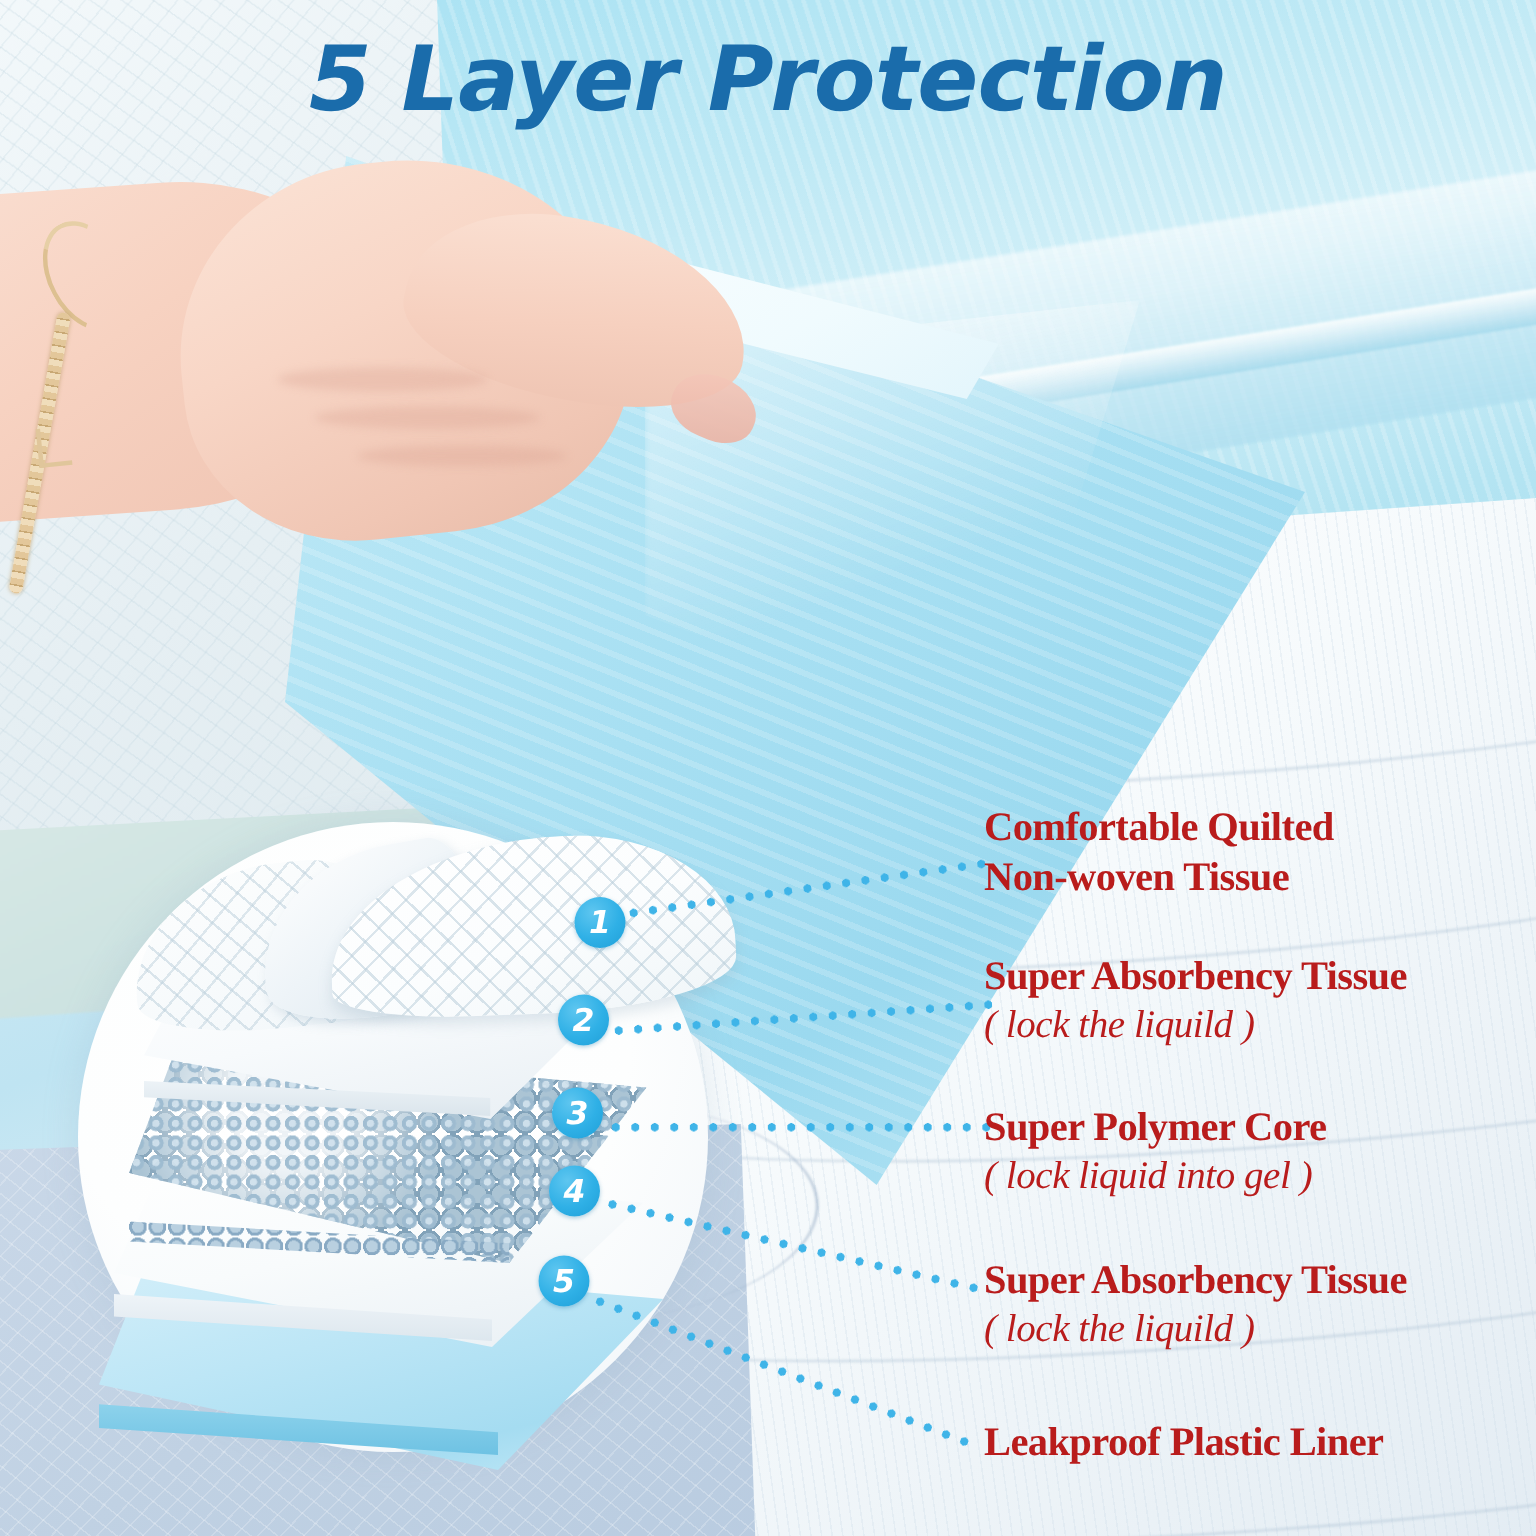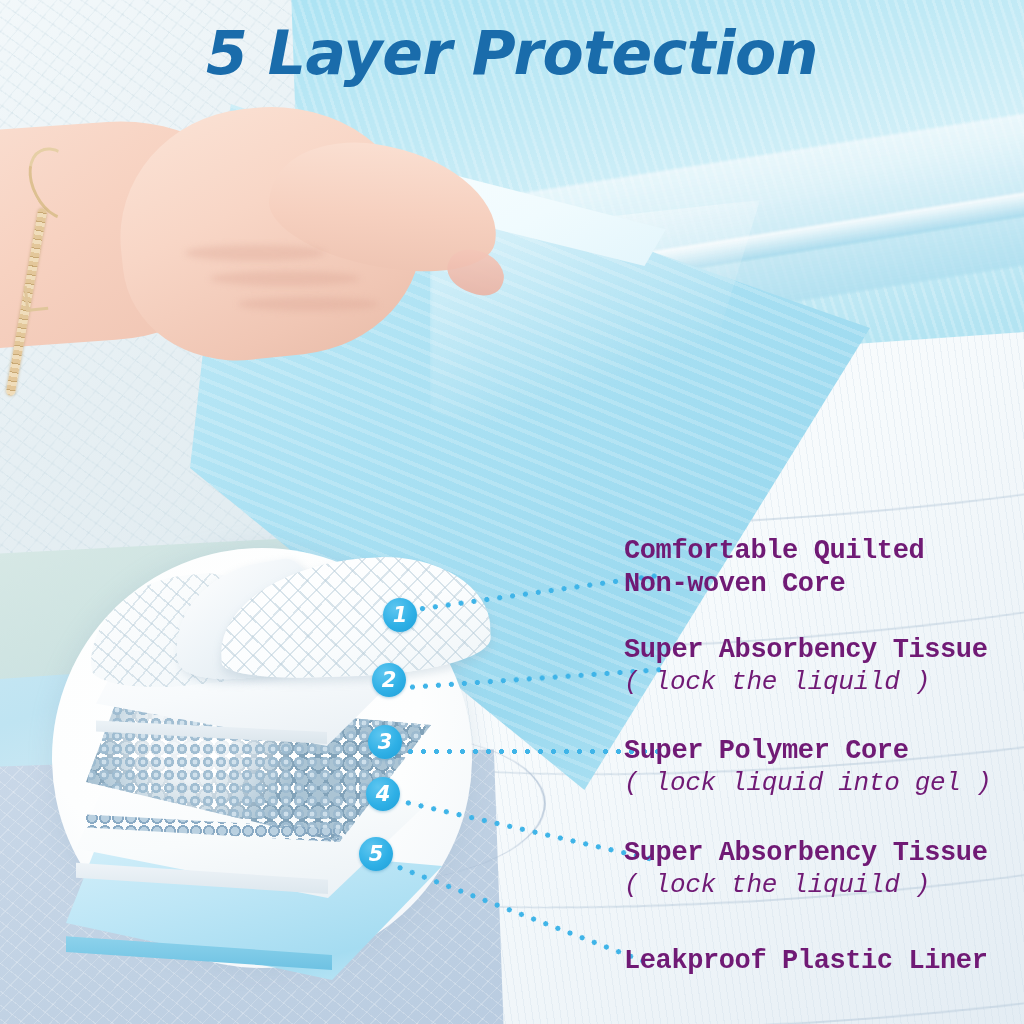--- a/index.html
+++ b/index.html
@@ -289,23 +289,23 @@
   .leader{
     position:absolute; height:7px;
     background-image:radial-gradient(circle, #3fb4e8 0 2.6px, rgba(0,0,0,0) 2.8px);
     background-size:13px 7px;
     background-repeat:repeat-x;
     transform-origin:0 50%;
   }
 
   
   .label{
-    position:absolute; left:624px;
-    color:#701a75;
-    font-family:Liberation Mono, monospace;
+    position:absolute; left:656px;
+    color:#b91c1c;
+    font-family:Liberation Serif, serif;
     line-height:1.22;
     white-space:nowrap;
   }
   .label .main{ font-size:27px; font-weight:bold; letter-spacing:-.4px; display:block; }
   .label .sub{ font-size:26px; font-style:italic; letter-spacing:-.3px; display:block; }
 </style>
 </head>
 <body>
 
 <div id="stage">
@@ -374,21 +374,21 @@
   <div class="leader" style="left:394px; top:862px; width:276px; transform:rotate(21deg);"></div>
 
   <div class="badge" style="left:383px; top:598px;">1</div>
   <div class="badge" style="left:372px; top:663px;">2</div>
   <div class="badge" style="left:368px; top:725px;">3</div>
   <div class="badge" style="left:366px; top:777px;">4</div>
   <div class="badge" style="left:359px; top:837px;">5</div>
 
   <div class="label" style="top:535px;">
     <span class="main">Comfortable Quilted</span>
-    <span class="main">Non-woven Core</span>
+    <span class="main">Non-woven Tissue</span>
   </div>
 
   <div class="label" style="top:634px;">
     <span class="main">Super Absorbency Tissue</span>
     <span class="sub">( lock the liquild )</span>
   </div>
 
   <div class="label" style="top:735px;">
     <span class="main">Super Polymer Core</span>
     <span class="sub">( lock liquid into gel )</span>

